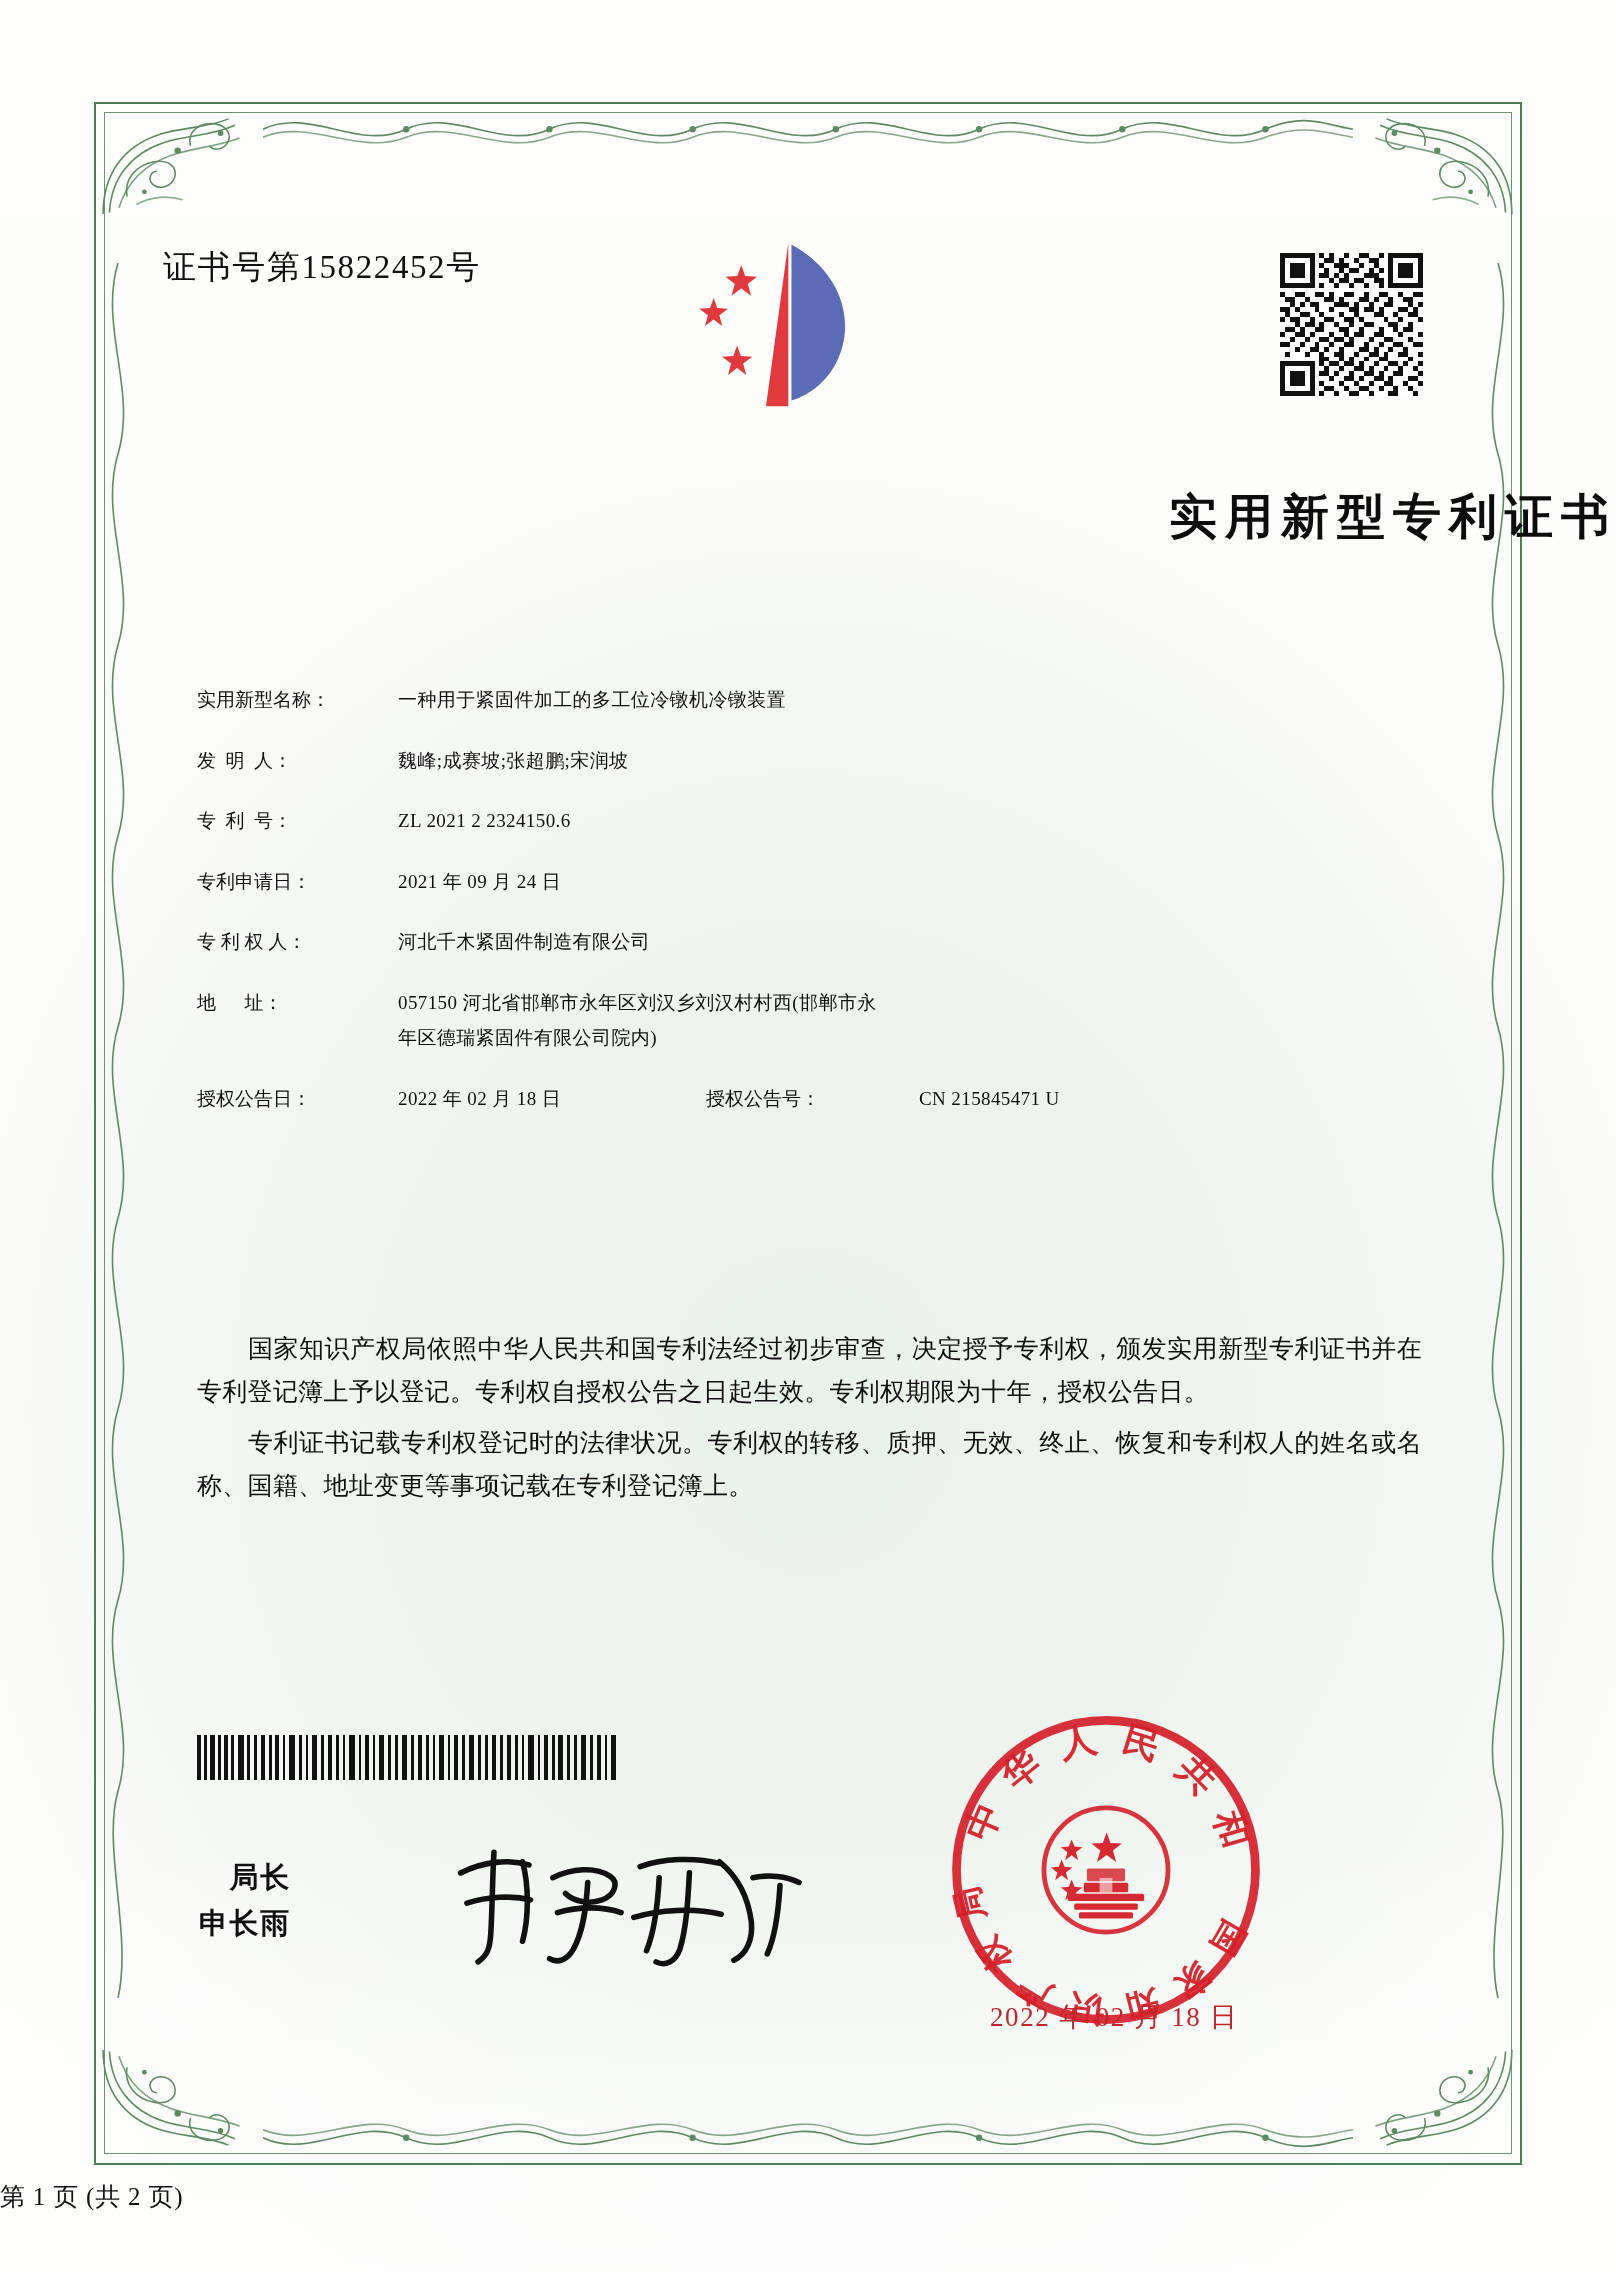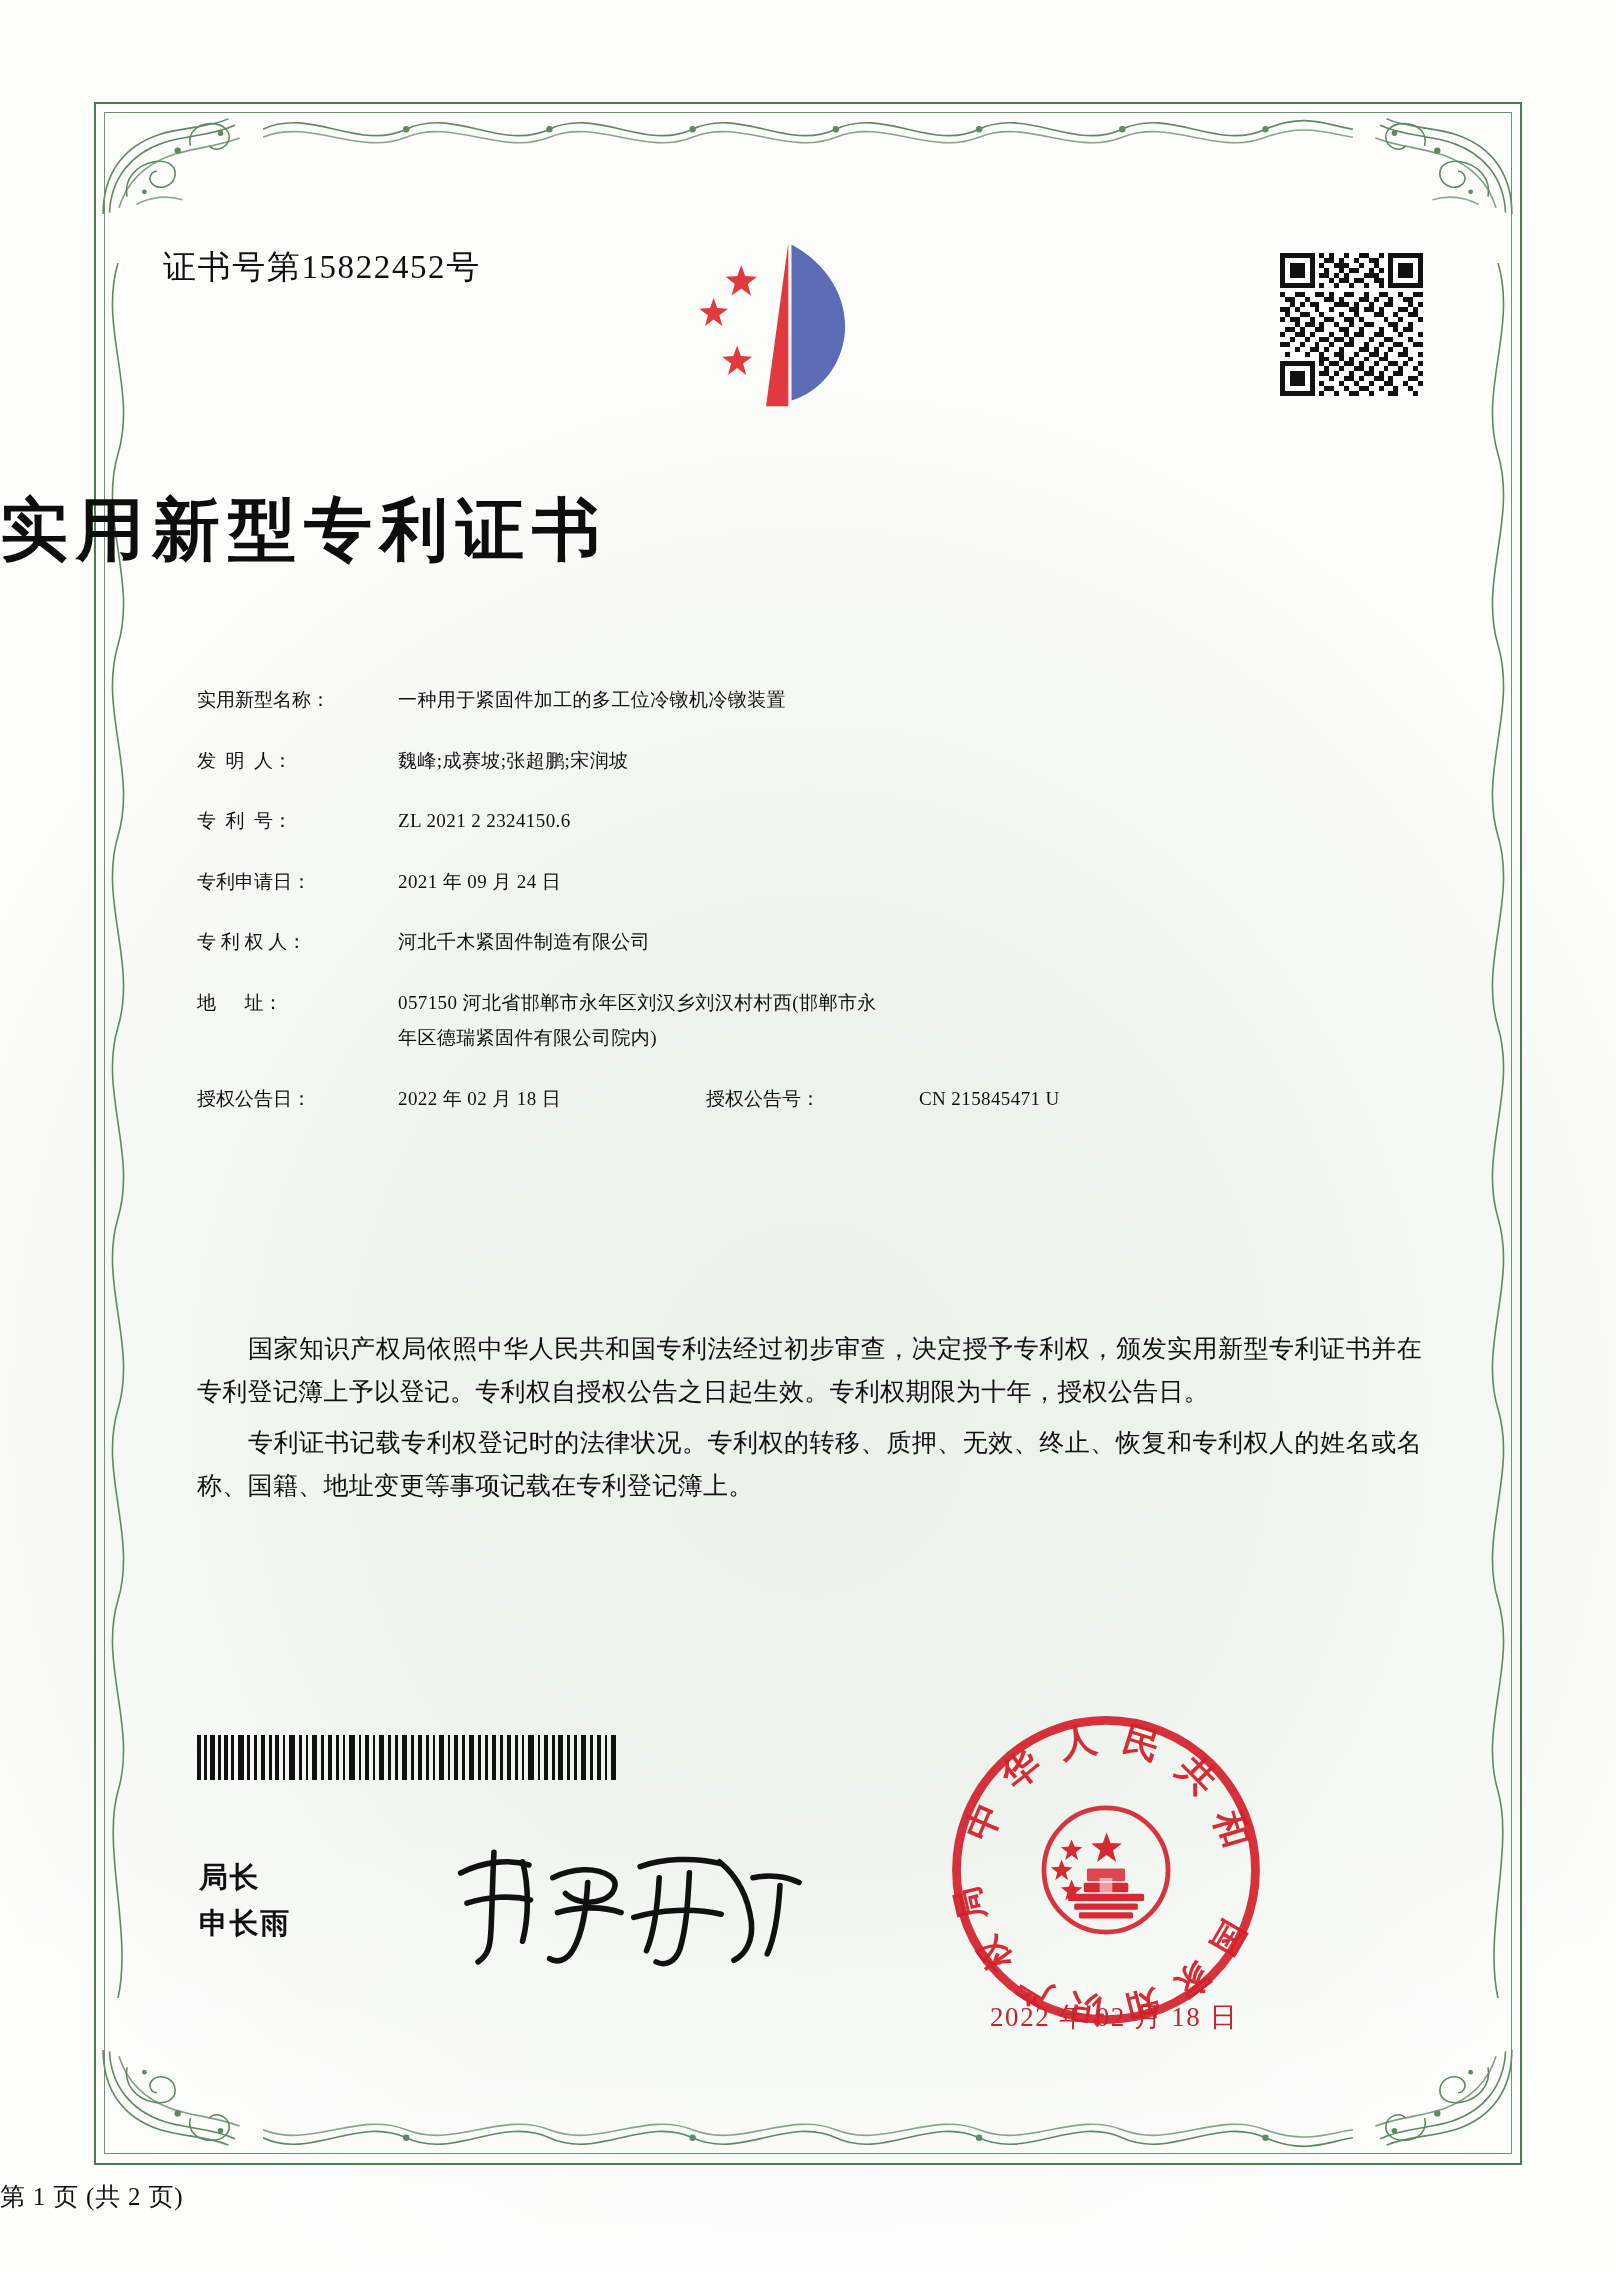--- a/index.html
+++ b/index.html
@@ -131,22 +131,22 @@
     width: 143px;
     height: 143px;
   }
   .qr svg { width: 100%; height: 100%; display: block; }
 
   .title {
     position: absolute;
     left: 0;
     top: 485px;
     width: 1617px;
-    text-align: left;
-    font-size: 68px;
+    text-align: right;
+    font-size: 48px;
     font-weight: bold;
     letter-spacing: 8px;
     color: #0d0d0d;
     font-family: "Liberation Serif", "DejaVu Serif", serif;
   }
 
   
   .fields {
     position: absolute;
     left: 197px;
@@ -217,20 +217,21 @@
   
   .sig-label {
     position: absolute;
     left: 199px;
     top: 1854px;
     font-size: 29px;
     font-weight: bold;
     line-height: 1.6;
     color: #111;
     letter-spacing: 1.6px;
+    text-align: right;
   }
   .sig-script {
     position: absolute;
     left: 446px;
     top: 1830px;
     width: 374px;
     height: 143px;
   }
   .sig-script svg { width: 100%; height: 100%; display: block; }
 

